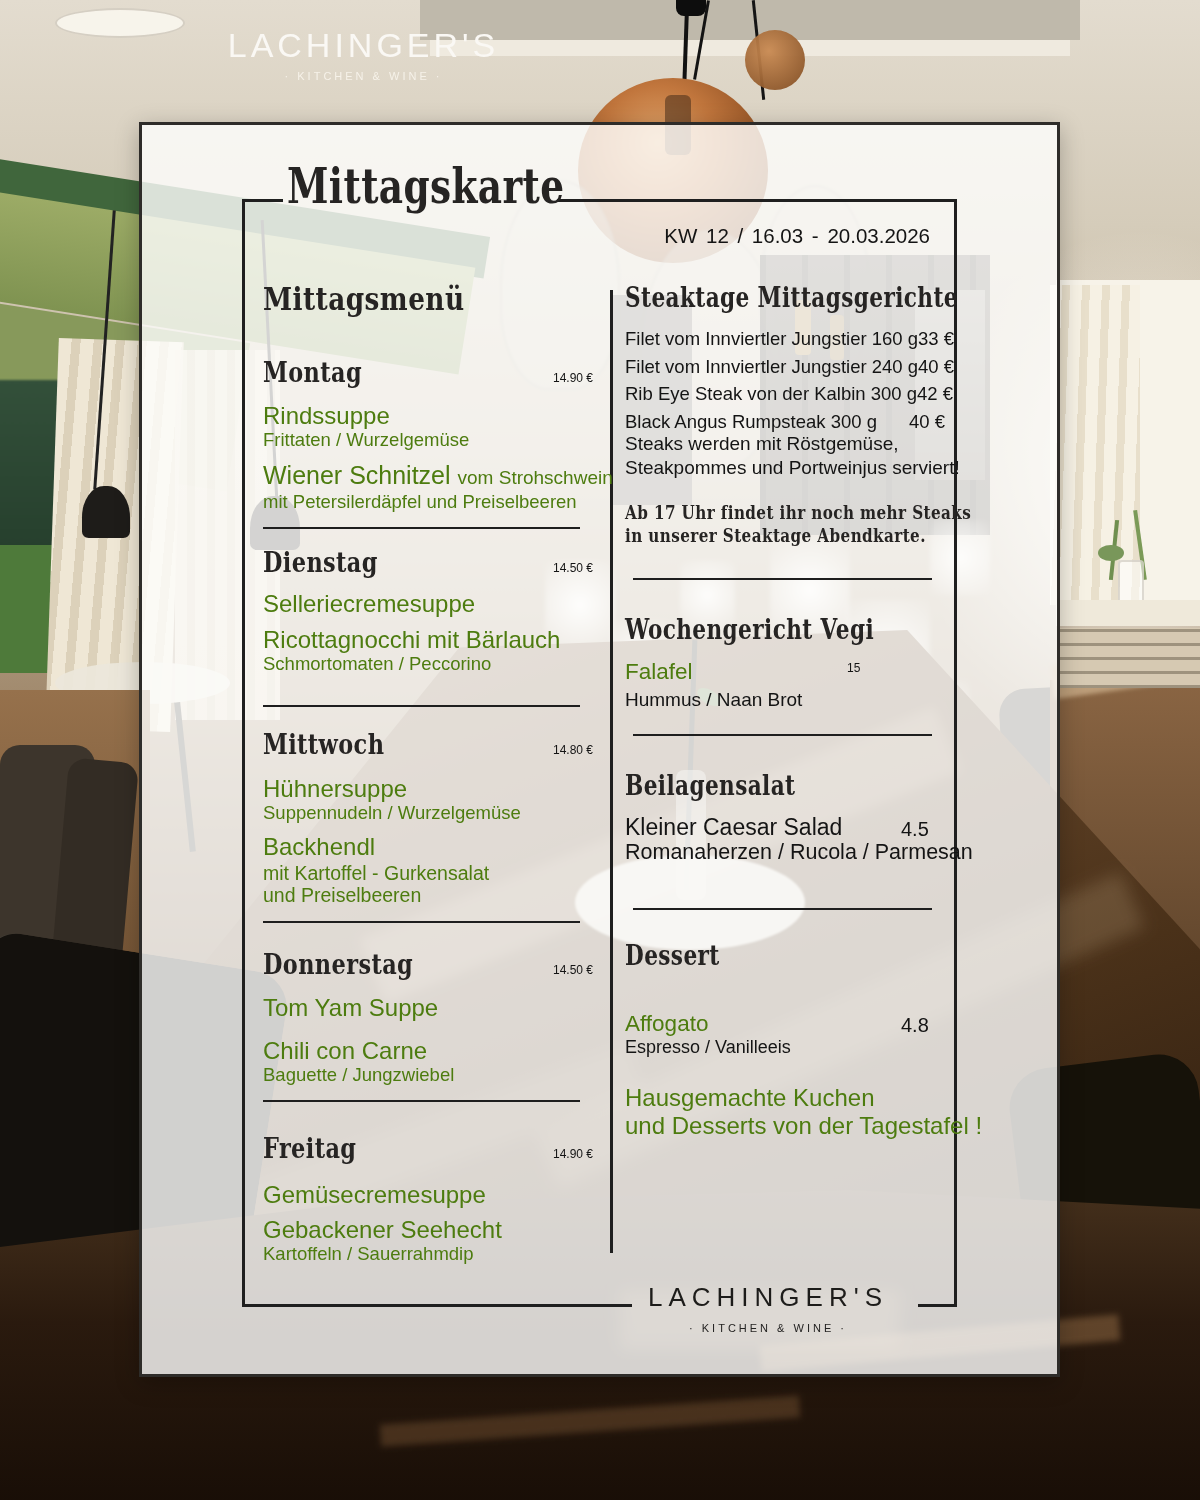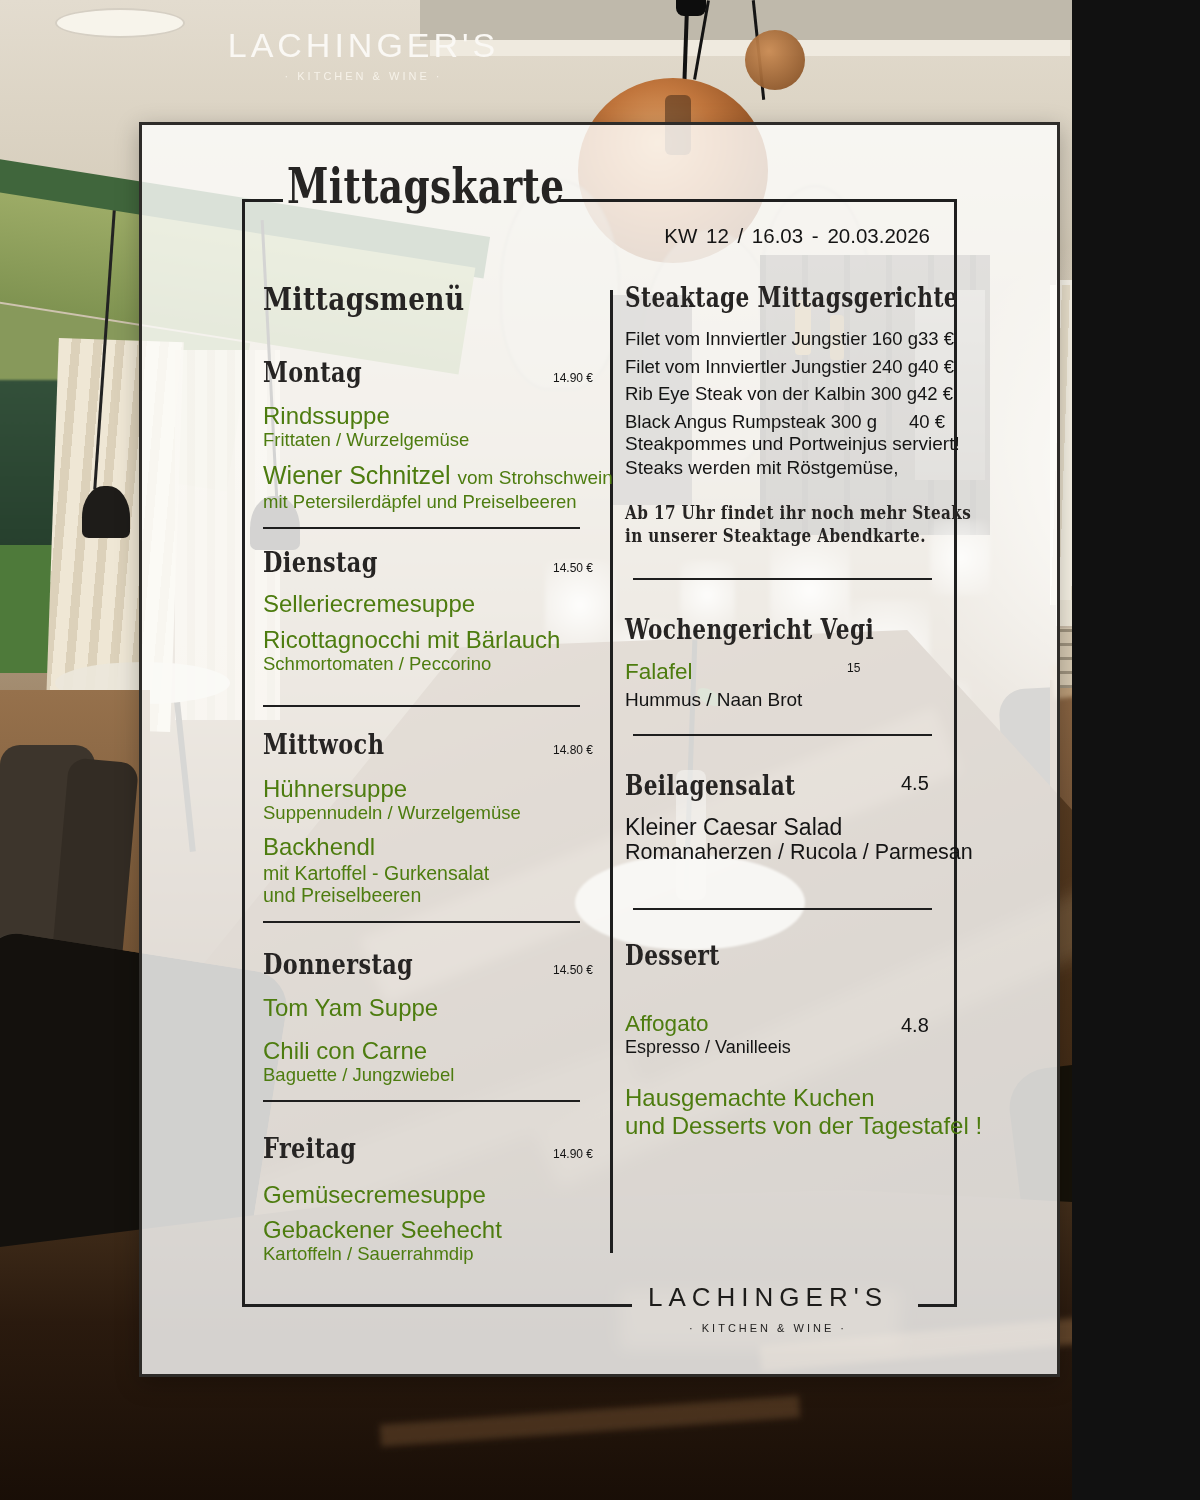--- a/index.html
+++ b/index.html
@@ -1,17 +1,17 @@
 <!DOCTYPE html>
 <html><head>
 <meta charset="utf-8">
 <style>
   html,body{margin:0;padding:0;background:#111;}
   *{box-sizing:border-box;}
-  .page{position:relative;width:1072px;height:1500px;overflow:hidden;
+  .page{position:relative;width:1200px;height:1500px;overflow:hidden;
         font-family:"Liberation Sans",sans-serif;color:#161616;}
   .abs{position:absolute;}
   
   .bg{position:absolute;inset:0;overflow:hidden;}
   .bg div{position:absolute;}
   
   .panel{position:absolute;left:139px;top:122px;width:921px;height:1255px;
          background:rgba(254,254,253,.81);border:3px solid #2e2c29;
          box-shadow:0 6px 22px rgba(0,0,0,.25);}
   .seg{position:absolute;background:#1f1f1f;}
@@ -236,41 +236,41 @@
     <div class="steak-row">
       <span>Rib Eye Steak von der Kalbin 300 g</span>
       <span>42 €</span>
     </div>
     <div class="steak-row">
       <span>Black Angus Rumpsteak  300 g</span>
       <span>40 €</span>
     </div>
   </div>
   <div class="abs" style="left:625px;top:432px;">
+    <div class="r19">Steaks werden mit Röstgemüse,</div>
     <div class="r19">Steakpommes und Portweinjus serviert!</div>
-    <div class="r19">Steaks werden mit Röstgemüse,</div>
   </div>
   <div class="abs" style="left:625px;top:501px;">
     <div><span class="ds note-ds">Ab 17 Uhr findet ihr noch mehr Steaks</span></div>
     <div><span class="ds note-ds">in unserer Steaktage Abendkarte.</span></div>
   </div>
   <div class="rule" style="left:633px;top:578px;width:299px;"></div>
 
   <div class="abs" style="left:625px;top:614px;">
     <span class="ds h2-ds">Wochengericht Vegi</span>
   </div>
   <div class="abs dish" style="left:625px;top:658px;font-size:22.5px;text-align:right;">Falafel</div>
   <div class="abs pr" style="left:847px;top:661px;">15</div>
   <div class="abs r19" style="left:625px;top:688px;">Hummus / Naan Brot</div>
   <div class="rule" style="left:633px;top:734px;width:299px;"></div>
 
   <div class="abs" style="left:625px;top:770px;">
     <span class="ds h2-ds">Beilagensalat</span>
   </div>
-  <div class="abs pr" style="left:901px;top:772px;font-size:20px;">4.5</div>
+  <div class="abs pr" style="left:901px;top:818px;font-size:20px;">4.5</div>
   <div class="abs dish21" style="left:625px;top:815px;font-size:23px;">Kleiner Caesar Salad</div>
   <div class="abs dish21" style="left:625px;top:840px;">Romanaherzen / Rucola / Parmesan</div>
   <div class="rule" style="left:633px;top:908px;width:299px;"></div>
 
   <div class="abs" style="left:625px;top:940px;">
     <span class="ds h2-ds">Dessert</span>
   </div>
   <div class="abs dish" style="left:625px;top:1010px;font-size:22.5px;">Affogato</div>
   <div class="abs pr" style="left:901px;top:1014px;font-size:20px;">4.8</div>
   <div class="abs r19" style="left:625px;top:1036px;font-size:18px;">Espresso / Vanilleeis</div>

